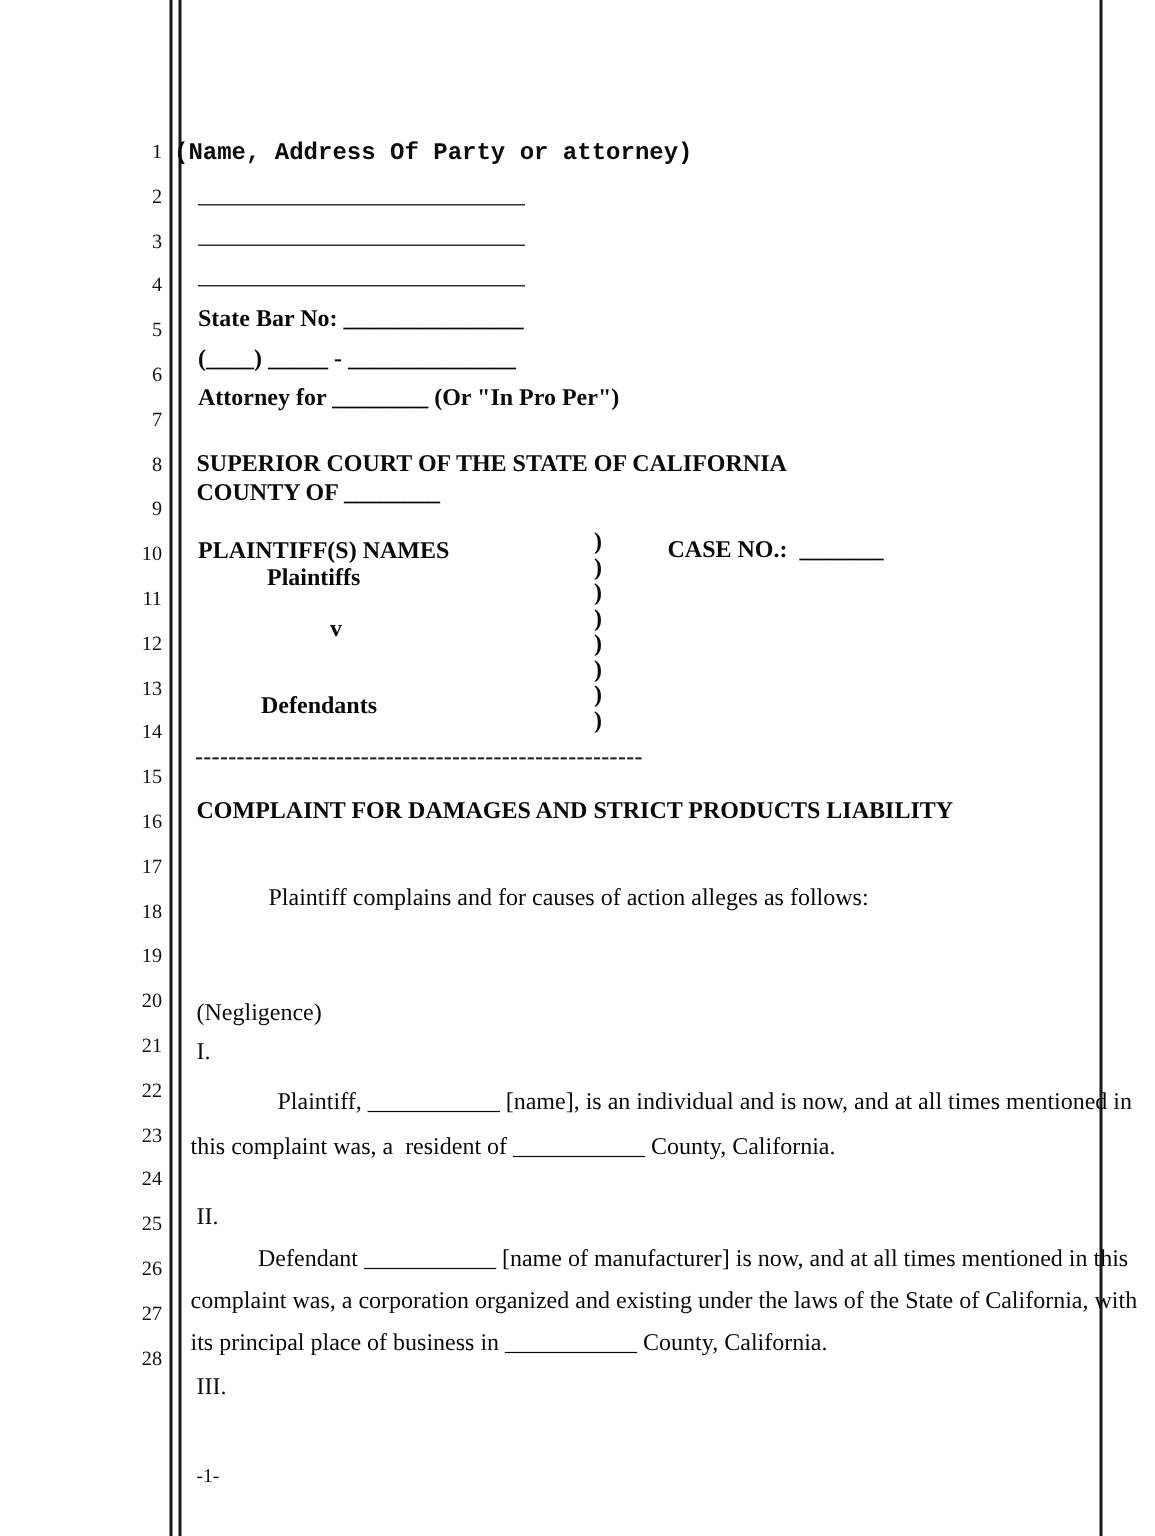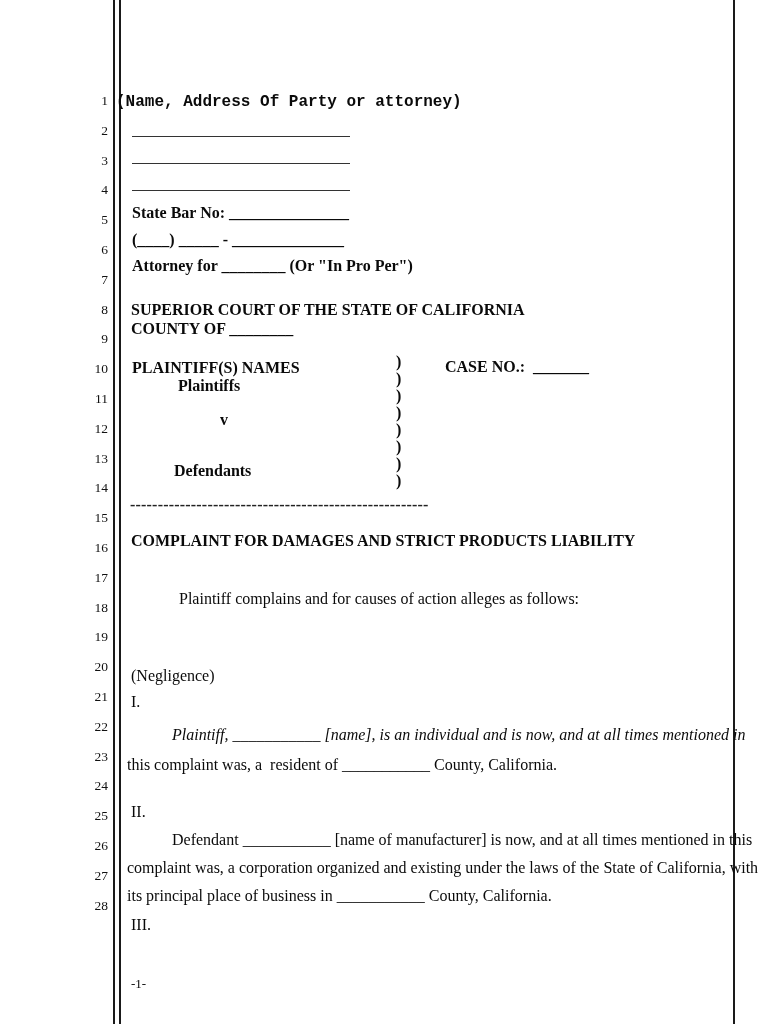--- a/index.html
+++ b/index.html
@@ -118,21 +118,21 @@
       <div class="paren">)</div>
     </div>
   <div class="t b" style="left:445px;top:357px;">CASE NO.:  _______</div>
   <div class="t dashes" style="left:130px;top:495px;">------------------------------------------------------</div>
 
   <div class="t b ctr" style="top:531px;">COMPLAINT FOR DAMAGES AND STRICT PRODUCTS LIABILITY</div>
   <div class="t" style="left:179px;top:589px;">Plaintiff complains and for causes of action alleges as follows:</div>
   <div class="t ctr" style="top:666px;">(Negligence)</div>
 
   <div class="t ctr" style="top:692px;">I.</div>
-  <div class="t" style="left:172px;top:725px;font-style:italic;">Plaintiff, ___________ [name], is an individual and is now, and at all times mentioned in</div>
+  <div class="t" style="left:185px;top:725px;">Plaintiff, ___________ [name], is an individual and is now, and at all times mentioned in</div>
   <div class="t" style="left:127px;top:755px;">this complaint was, a  resident of ___________ County, California.</div>
 
   <div class="t ctr" style="top:802px;">II.</div>
   <div class="t" style="left:172px;top:830px;">Defendant ___________ [name of manufacturer] is now, and at all times mentioned in this</div>
   <div class="t" style="left:127px;top:858px;">complaint was, a corporation organized and existing under the laws of the State of California, with</div>
   <div class="t" style="left:127px;top:886px;">its principal place of business in ___________ County, California.</div>
 
   <div class="t ctr" style="top:915px;">III.</div>
 
   <div class="t ctr pagenum" style="top:974px;">-1-</div>

